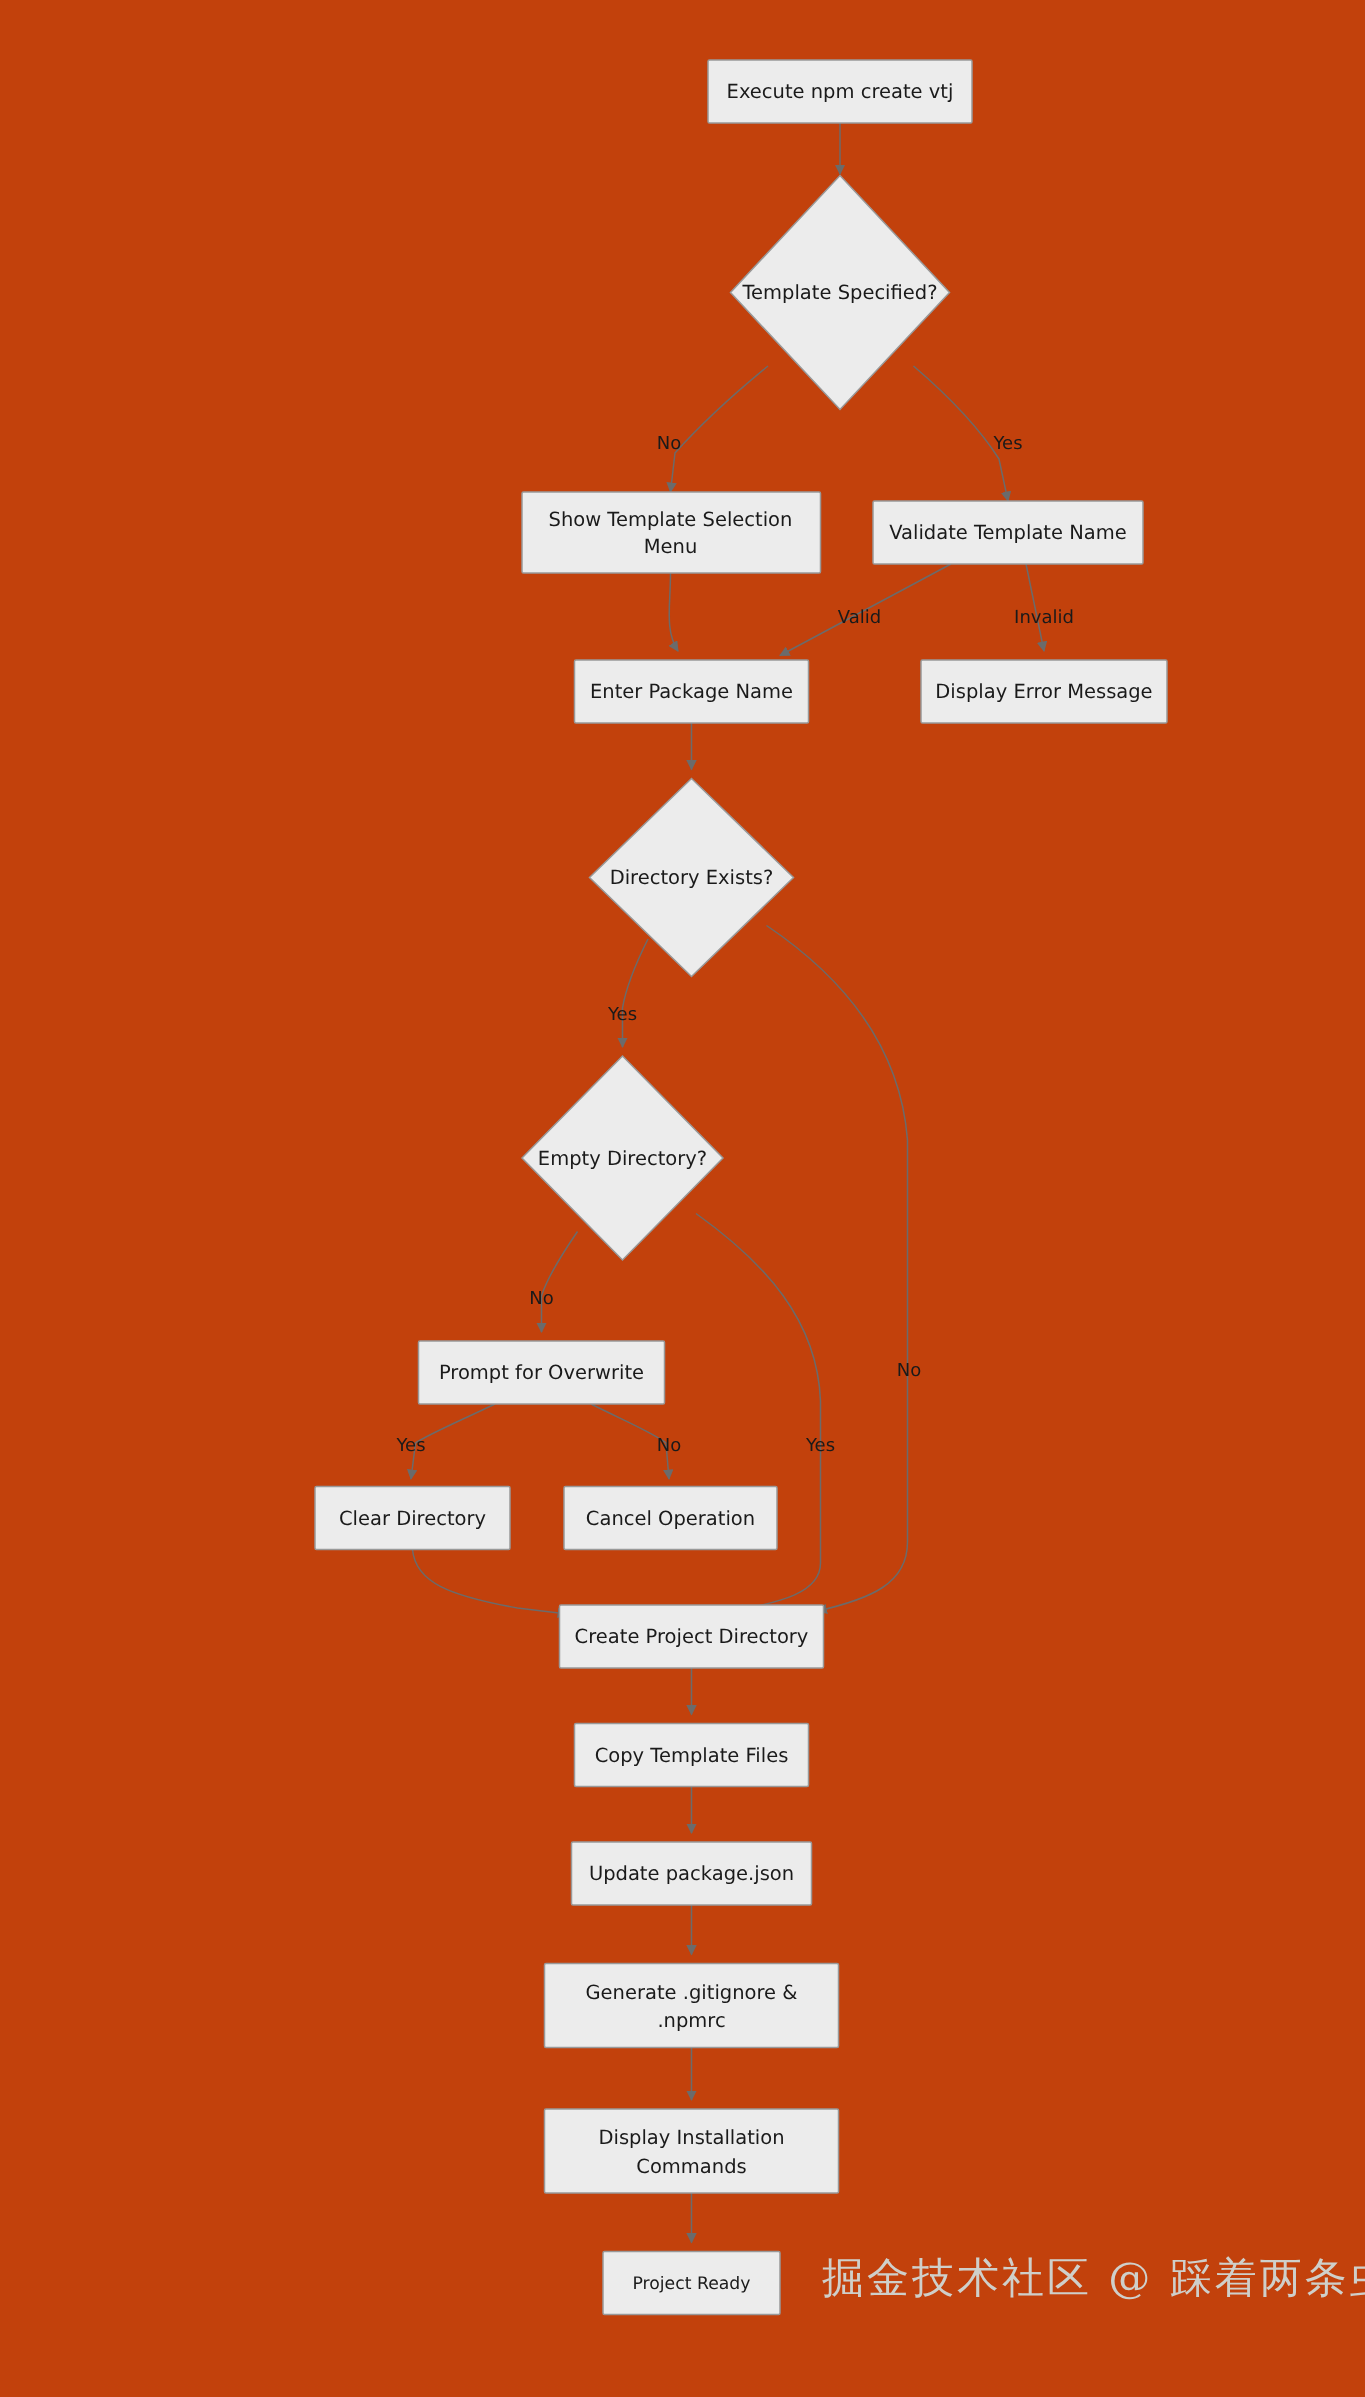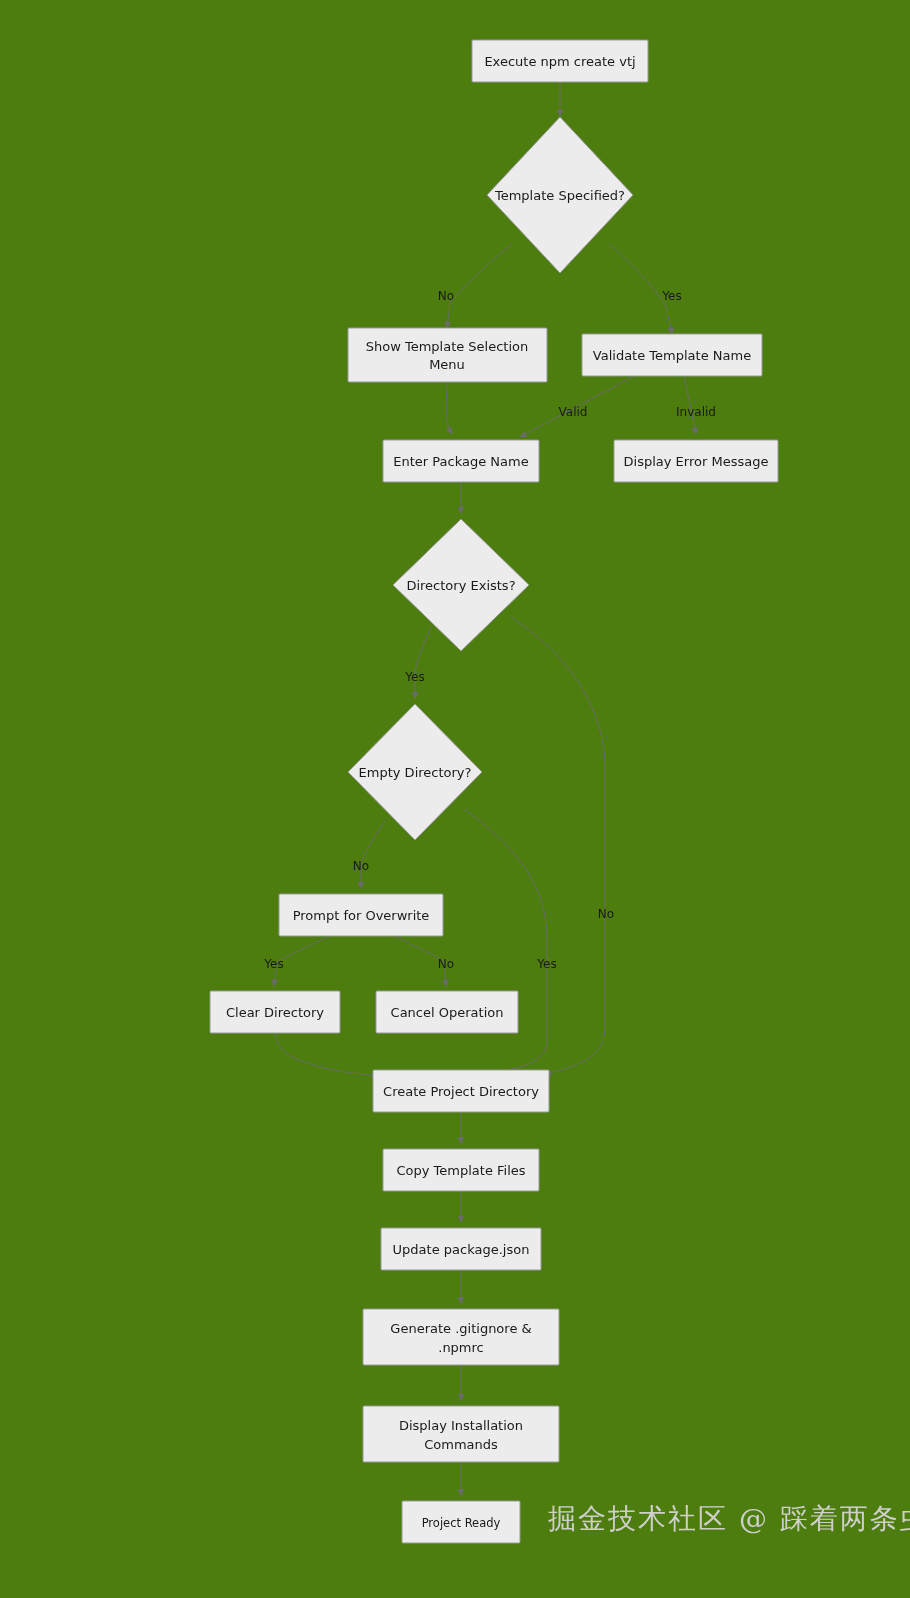--- a/index.html
+++ b/index.html
@@ -4,21 +4,21 @@
 <style>
   html, body {
     margin: 0;
     padding: 0;
     background: #fbfaf3;
   }
   #stage {
     position: relative;
     width: 910px;
     height: 1598px;
-    background: #4d7c0f;
+    background: #c2410c;
     font-family: "DejaVu Sans", sans-serif;
     overflow: hidden;
   }
   svg#flow {
     position: absolute;
     inset: 0;
     width: 910px;
     height: 1598px;
   }
   .node-shape {

